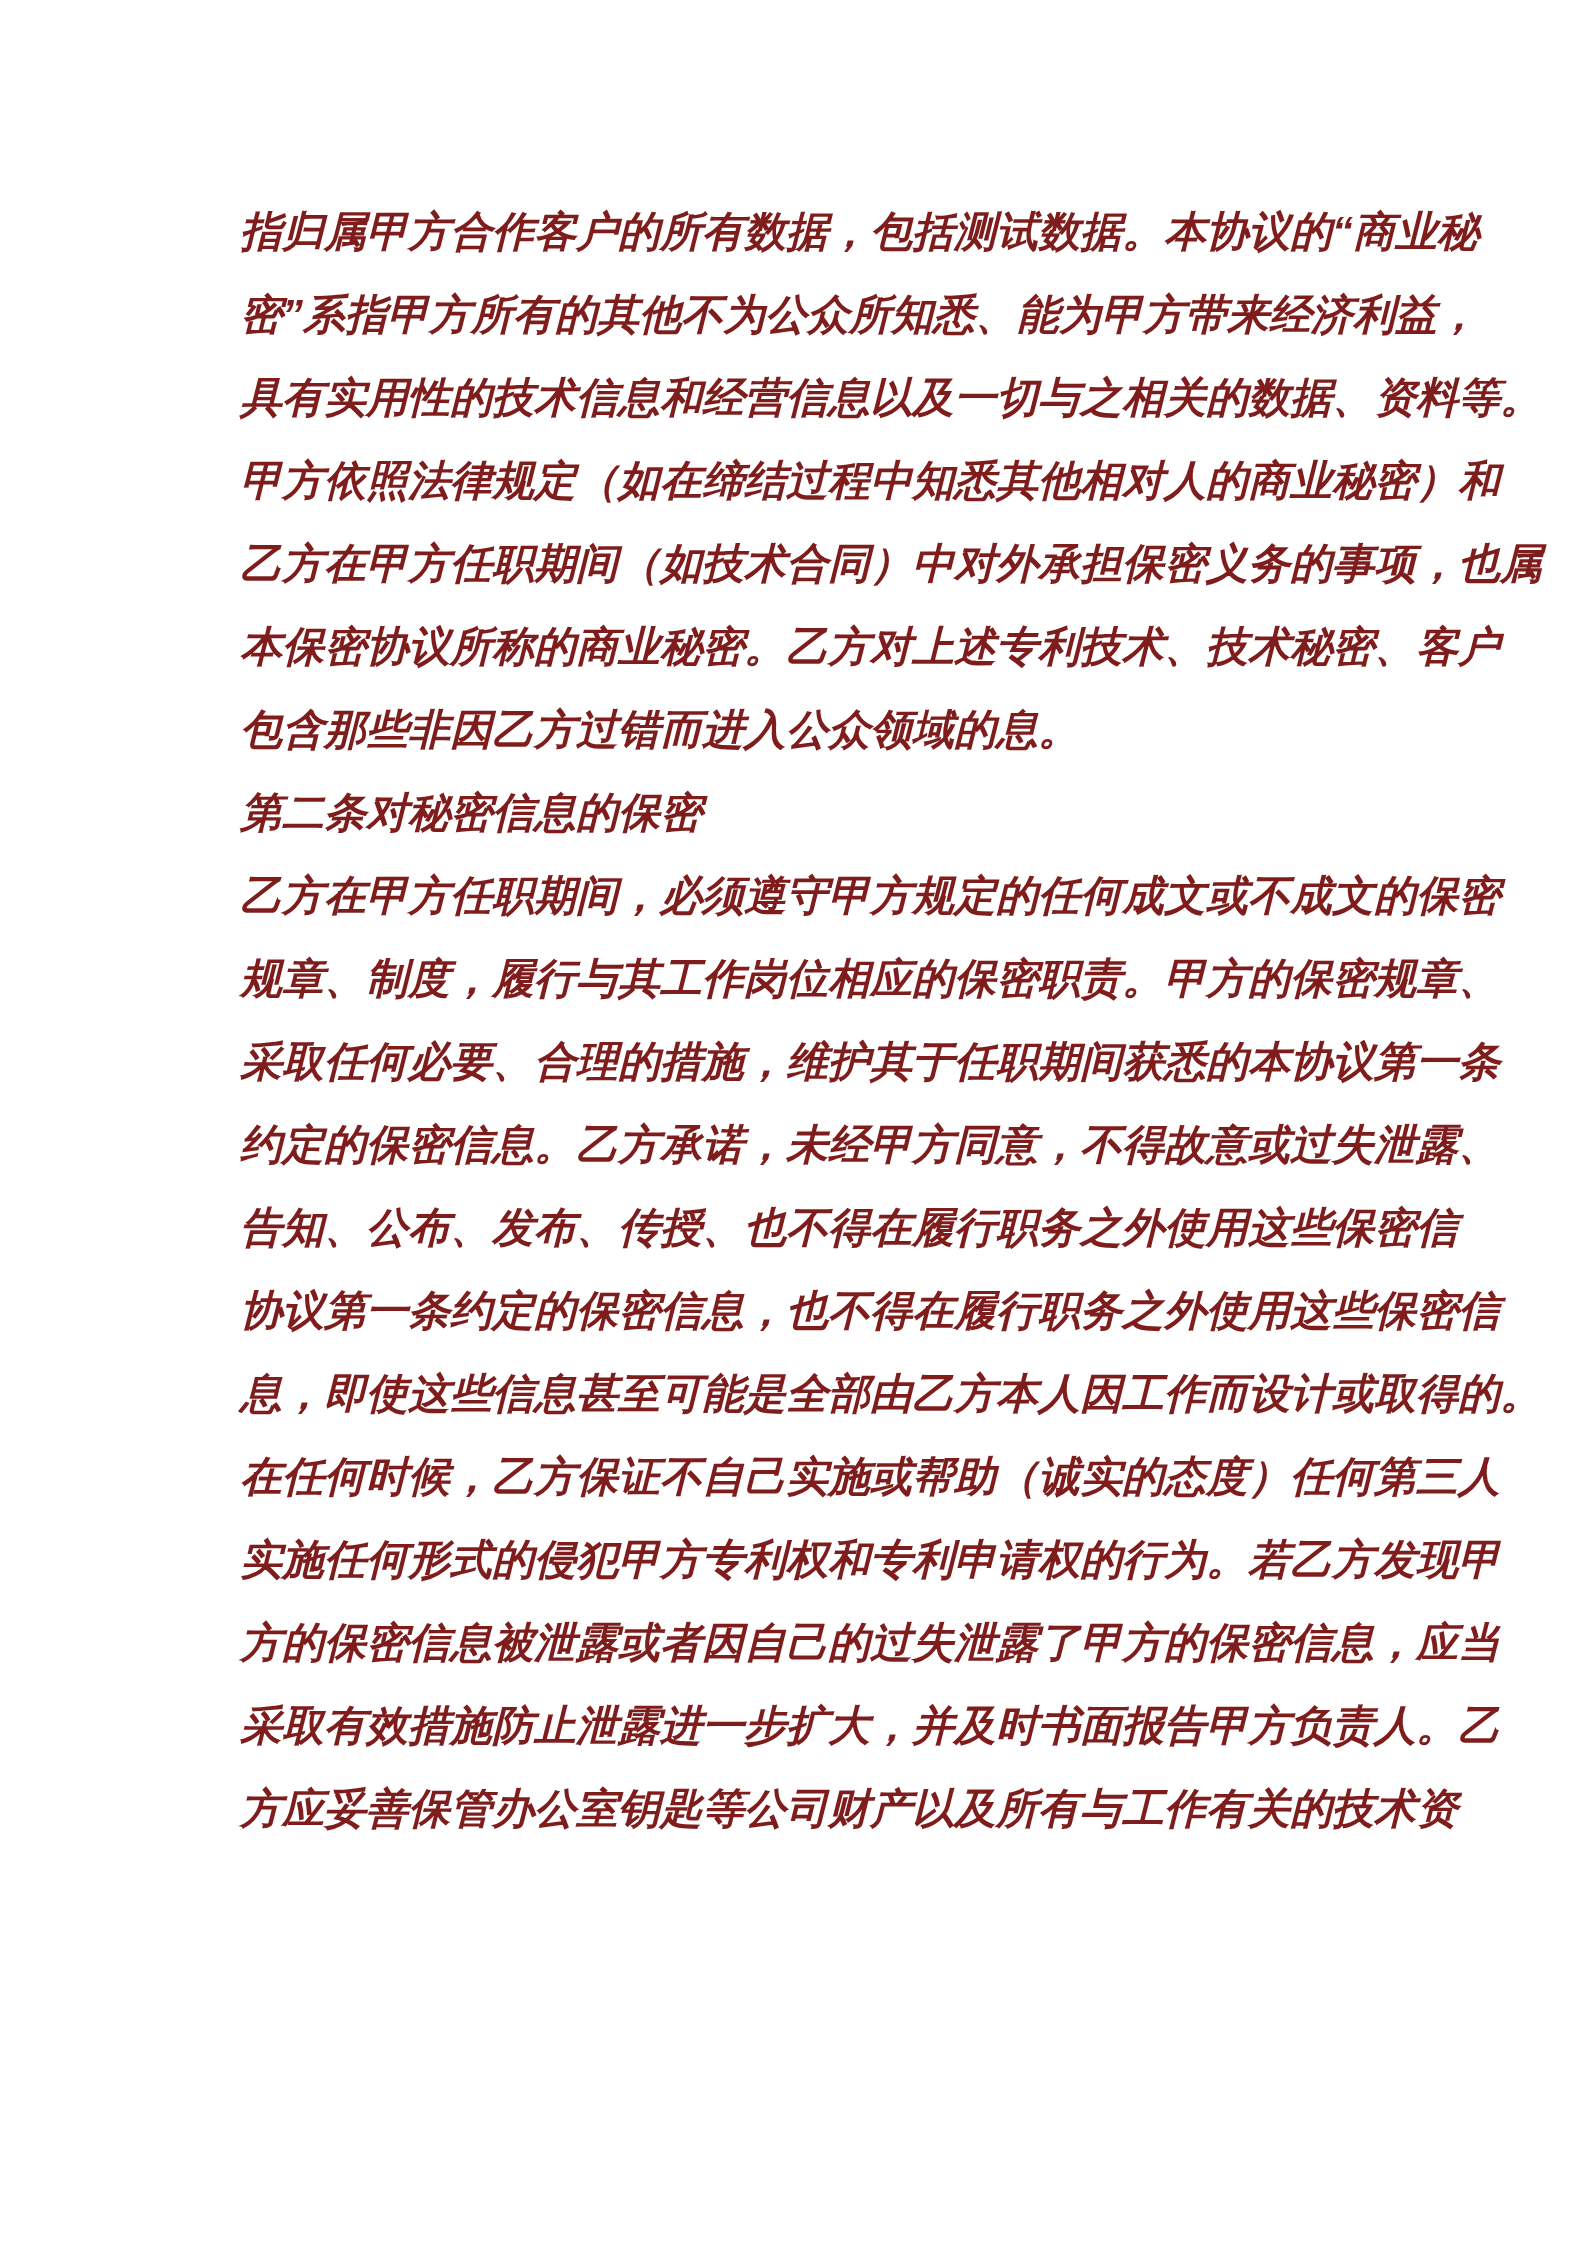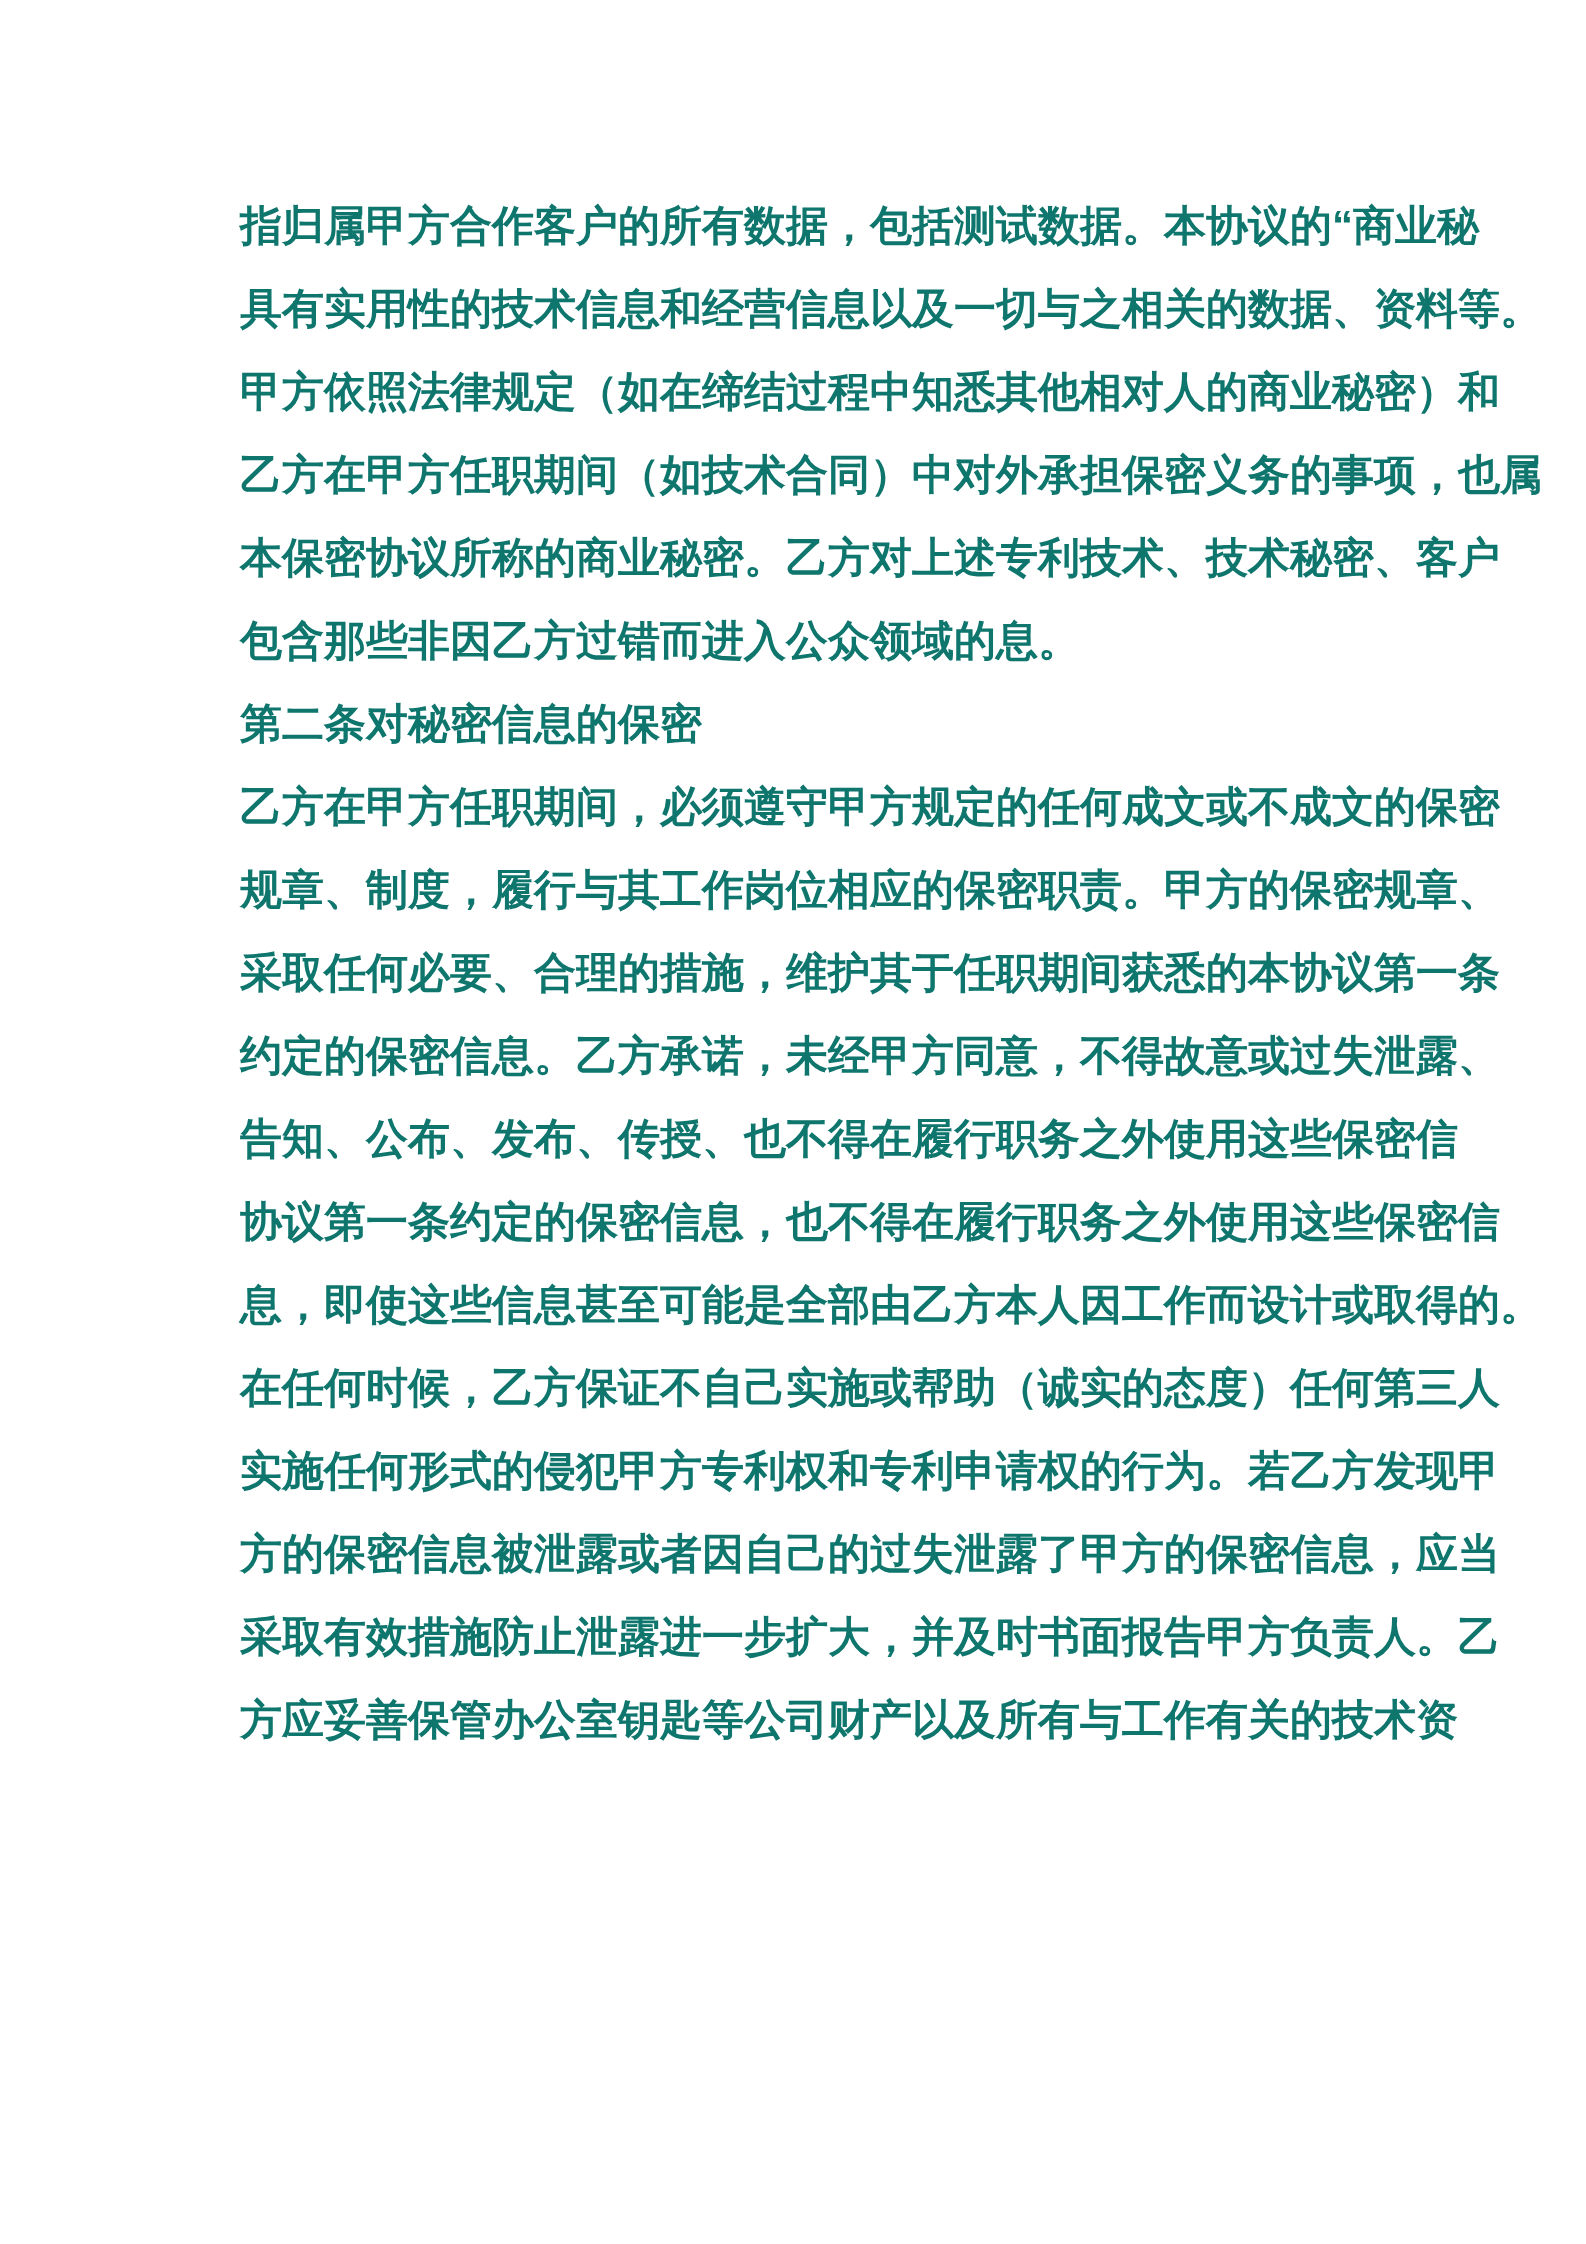--- a/index.html
+++ b/index.html
@@ -11,45 +11,47 @@
     position: relative;
     width: 1586px;
     height: 2244px;
     background: #ffffff;
     overflow: hidden;
     font-family: "Liberation Sans", sans-serif;
   }
   .text-block {
     position: absolute;
     left: 240px;
-    top: 184px;
+    top: 190px;
     width: 1134px;
-    color: #0f766e;
+    color: #7f1d1d;
     font-size: 42px;
     font-weight: 600;
     line-height: 83px;
     letter-spacing: 0;
+    font-style: italic;
   }
   .text-block .line {
     width: 100%;
     white-space: nowrap;
     text-align: justify;
     text-align-last: justify;
   }
   .text-block .line.no-fill {
     text-align: center;
     text-align-last: left;
   }
 </style>
 </head>
 <body>
 
 <div class="page">
   <div class="text-block">
       <div class="line">指归属甲方合作客户的所有数据，包括测试数据。本协议的“商业秘</div>
+      <div class="line">密”系指甲方所有的其他不为公众所知悉、能为甲方带来经济利益，</div>
       <div class="line">具有实用性的技术信息和经营信息以及一切与之相关的数据、资料等。</div>
       <div class="line">甲方依照法律规定（如在缔结过程中知悉其他相对人的商业秘密）和</div>
       <div class="line">乙方在甲方任职期间（如技术合同）中对外承担保密义务的事项，也属</div>
       <div class="line">本保密协议所称的商业秘密。乙方对上述专利技术、技术秘密、客户</div>
       <div class="line no-fill">包含那些非因乙方过错而进入公众领域的息。</div>
       <div class="line no-fill">第二条对秘密信息的保密</div>
       <div class="line">乙方在甲方任职期间，必须遵守甲方规定的任何成文或不成文的保密</div>
       <div class="line">规章、制度，履行与其工作岗位相应的保密职责。甲方的保密规章、</div>
       <div class="line">采取任何必要、合理的措施，维护其于任职期间获悉的本协议第一条</div>
       <div class="line">约定的保密信息。乙方承诺，未经甲方同意，不得故意或过失泄露、</div>

